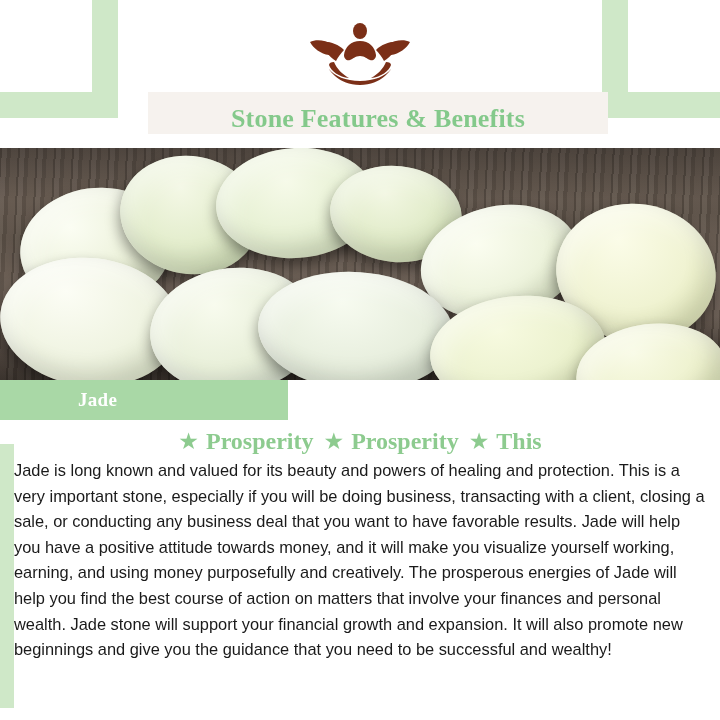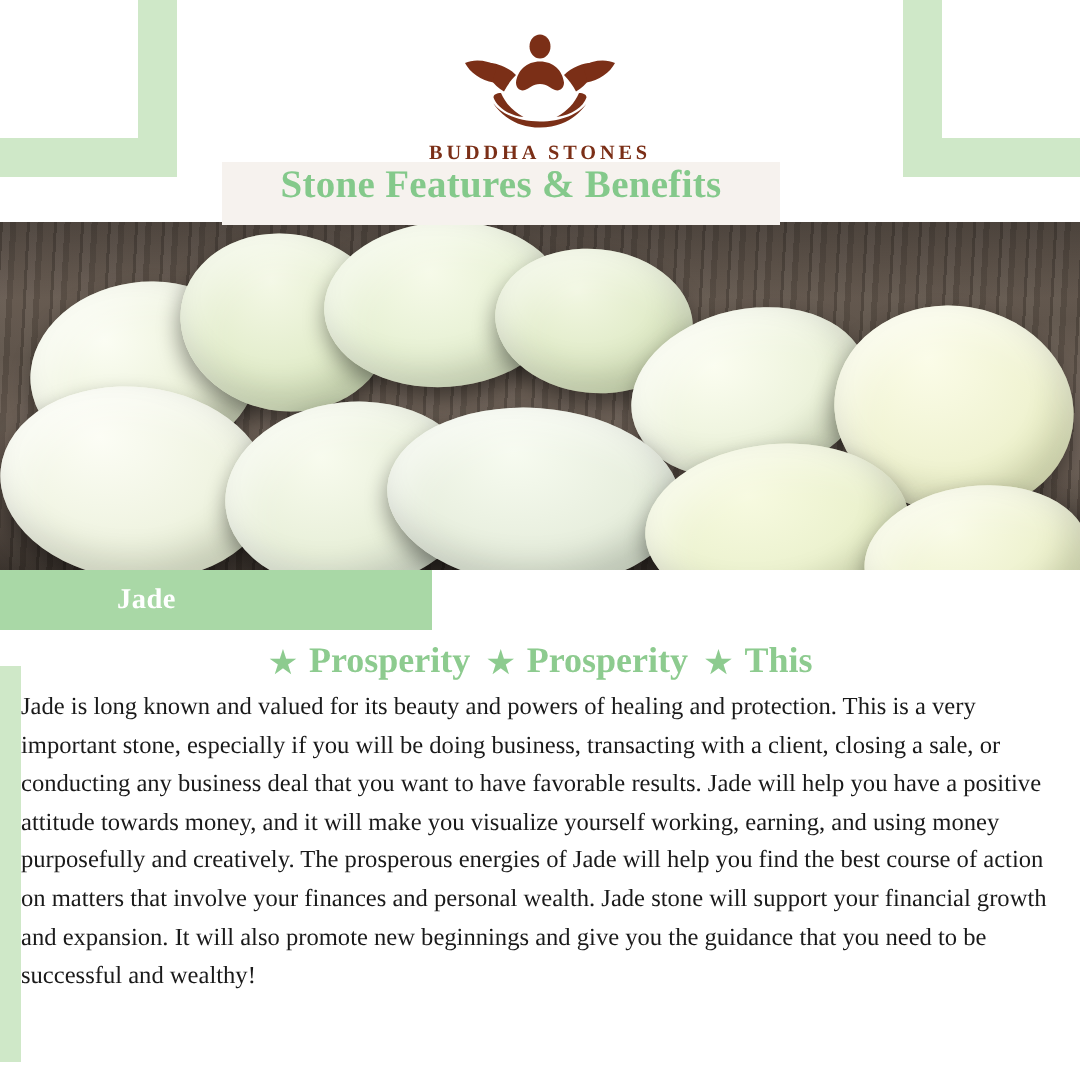--- a/index.html
+++ b/index.html
@@ -49,27 +49,27 @@
     letter-spacing: 2.6px;
     color: #7b2f17;
     font-weight: bold;
     font-family: Liberation Serif, serif;
   }
 
   
   .title-banner {
     position: absolute;
     left: 148px;
-    top: 108px;
-    width: 372px;
+    top: 92px;
+    width: 460px;
     height: 42px;
     background: #f6f2ee;
     z-index: 3;
     display: flex;
-    align-items: flex-start;
+    align-items: flex-end;
     justify-content: center;
   }
   .title-text {
     font-size: 26px;
     font-weight: bold;
     color: #84c98b;
     font-family: "Liberation Serif", serif;
     letter-spacing: 0.2px;
   }
 
@@ -190,21 +190,21 @@
 
   
   .body-copy {
     position: absolute;
     left: 14px;
     top: 458px;
     width: 694px;
     font-size: 16.4px;
     line-height: 25.6px;
     color: #1a1a1a;
-    font-family: Liberation Serif, serif;
+    font-family: Liberation Sans, sans-serif;
     text-align: left;
     white-space: pre-wrap;
   }
 
   
   .bottom-tab {
     position: absolute;
     left: 0;
     bottom: 0;
     width: 14px;

